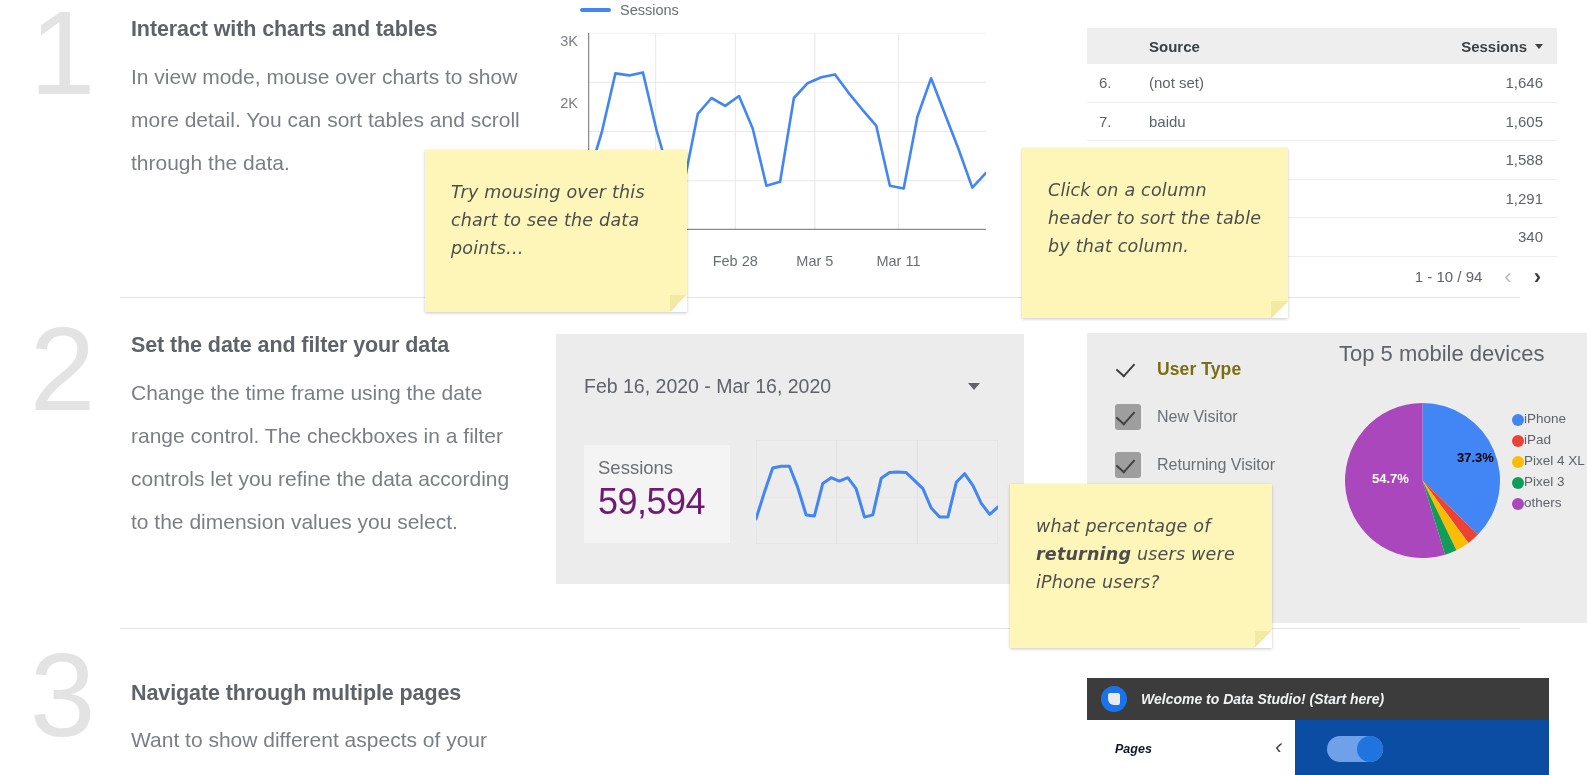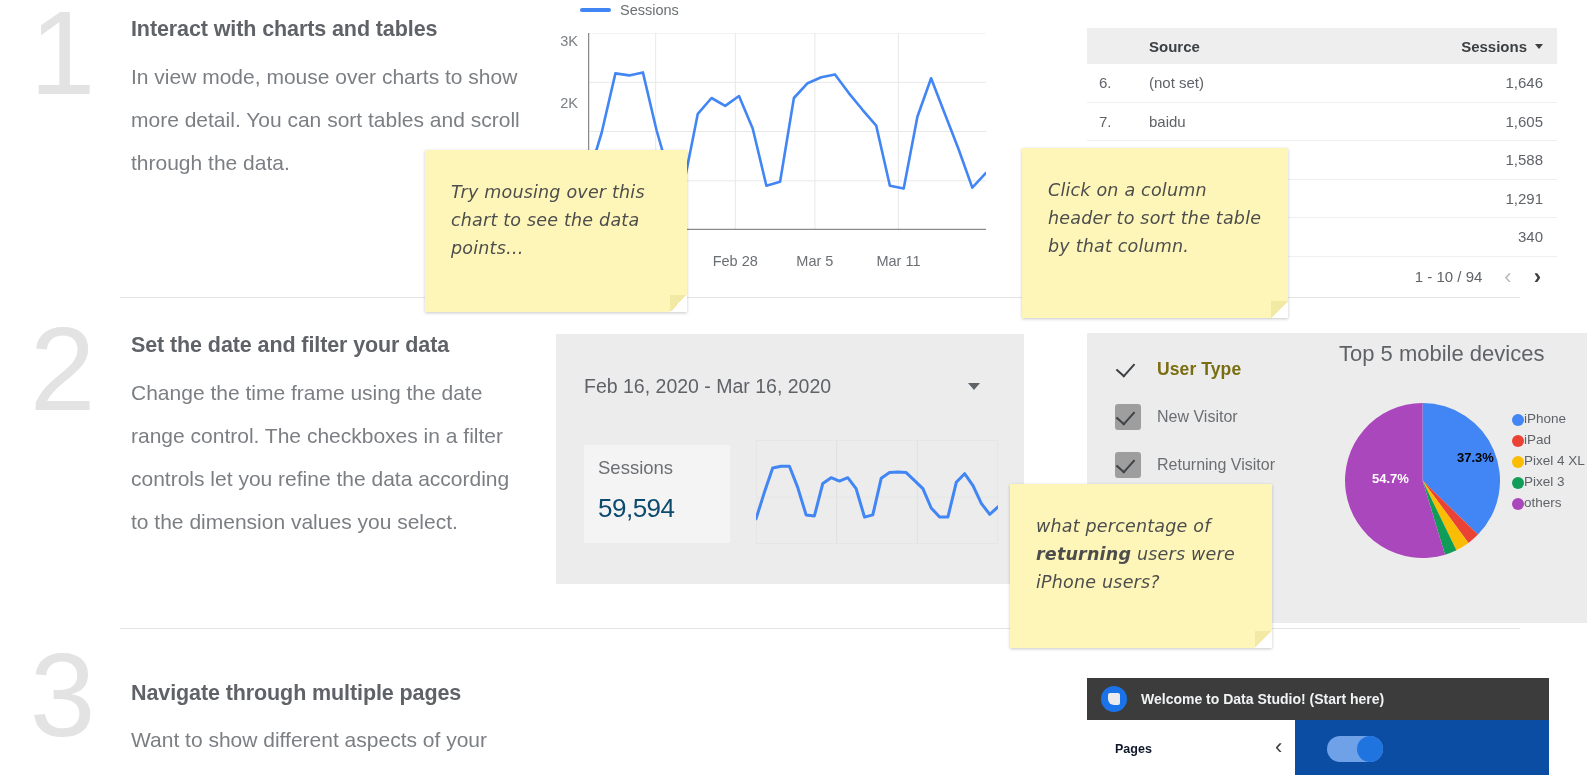--- a/index.html
+++ b/index.html
@@ -76,21 +76,21 @@
     position:absolute;left:28px;top:30px;width:412px;height:44px;
     display:flex;align-items:center;justify-content:space-between;
     font-size:19.5px;color:#5f6368;
   }
   .dr-caret{width:0;height:0;border-left:6px solid transparent;border-right:6px solid transparent;border-top:7px solid #5f6368;margin-right:16px;}
   #scorecard{
     position:absolute;left:28px;top:111px;width:146px;height:98px;background:#f4f4f4;
     padding:12px 0 0 14px;box-sizing:border-box;
   }
   #scorecard .sc-lbl{font-size:18.5px;color:#6b6f73;}
-  #scorecard .sc-val{font-size:26px;color:#0c4a6e;margin-top:14px;letter-spacing:-.5px;}
+  #scorecard .sc-val{font-size:36px;color:#701a75;margin-top:2px;letter-spacing:-.5px;}
   #sparkwrap{position:absolute;left:200px;top:106px;width:242px;height:104px;}
 
   
   #rightpanel{position:absolute;left:1087px;top:17px;width:500px;height:290px;background:#ececec;}
   #filterctl{position:absolute;left:28px;top:12px;width:215px;}
   .f-row{display:flex;align-items:center;height:48px;gap:16px;}
   .f-head-lbl{font-size:17.5px;font-weight:bold;color:#7a6d12;letter-spacing:.1px;}
   .f-lbl{font-size:16px;color:#6b6f73;}
   .chk{width:26px;height:26px;border-radius:3px;position:relative;flex:none;}
   .chk.plain{background:transparent;}
@@ -103,21 +103,21 @@
   #pietitle{position:absolute;left:252px;top:6px;width:210px;font-size:22px;color:#5f6368;line-height:29px;}
   #pie{position:absolute;left:258px;top:70px;width:155px;height:155px;}
   .pie-pct{position:absolute;font-size:13px;font-weight:bold;color:#ffffff;}
   .pie-pct.dark{color:#000000;}
   #pielegend{position:absolute;left:425px;top:78px;}
   .pl-row{display:flex;align-items:flex-start;margin-bottom:5px;}
   .pl-dot{width:12px;height:12px;border-radius:50%;flex:none;margin-top:3px;}
   .pl-lbl{font-size:13.5px;color:#5f6368;line-height:16px;max-width:62px;}
 
   
-  #editor{position:absolute;left:1087px;top:32px;width:462px;height:97px;overflow:hidden;}
+  #editor{position:absolute;left:1087px;top:32px;width:462px;height:97px;overflow:hidden;font-style:italic;}
   #ed-bar{
     position:absolute;left:0;top:0;width:462px;height:42px;background:#3c3c3c;
     display:flex;align-items:center;gap:14px;padding-left:14px;box-sizing:border-box;
   }
   #ed-icon{width:26px;height:26px;border-radius:50%;background:#1a73e8;display:flex;align-items:center;justify-content:center;}
   #ed-icon i{display:block;width:12px;height:12px;background:#e8eaed;border-radius:2px 2px 2px 6px;}
   #ed-title{font-size:14px;color:#f1f3f4;font-weight:bold;}
   #ed-body{position:absolute;left:0;top:42px;width:462px;height:55px;background:#ffffff;}
   #ed-pages{position:absolute;left:28px;top:22px;font-size:12.5px;color:#0f172a;font-weight:bold;}
   #ed-collapse{position:absolute;left:188px;top:14px;font-size:22px;color:#3c4043;}

